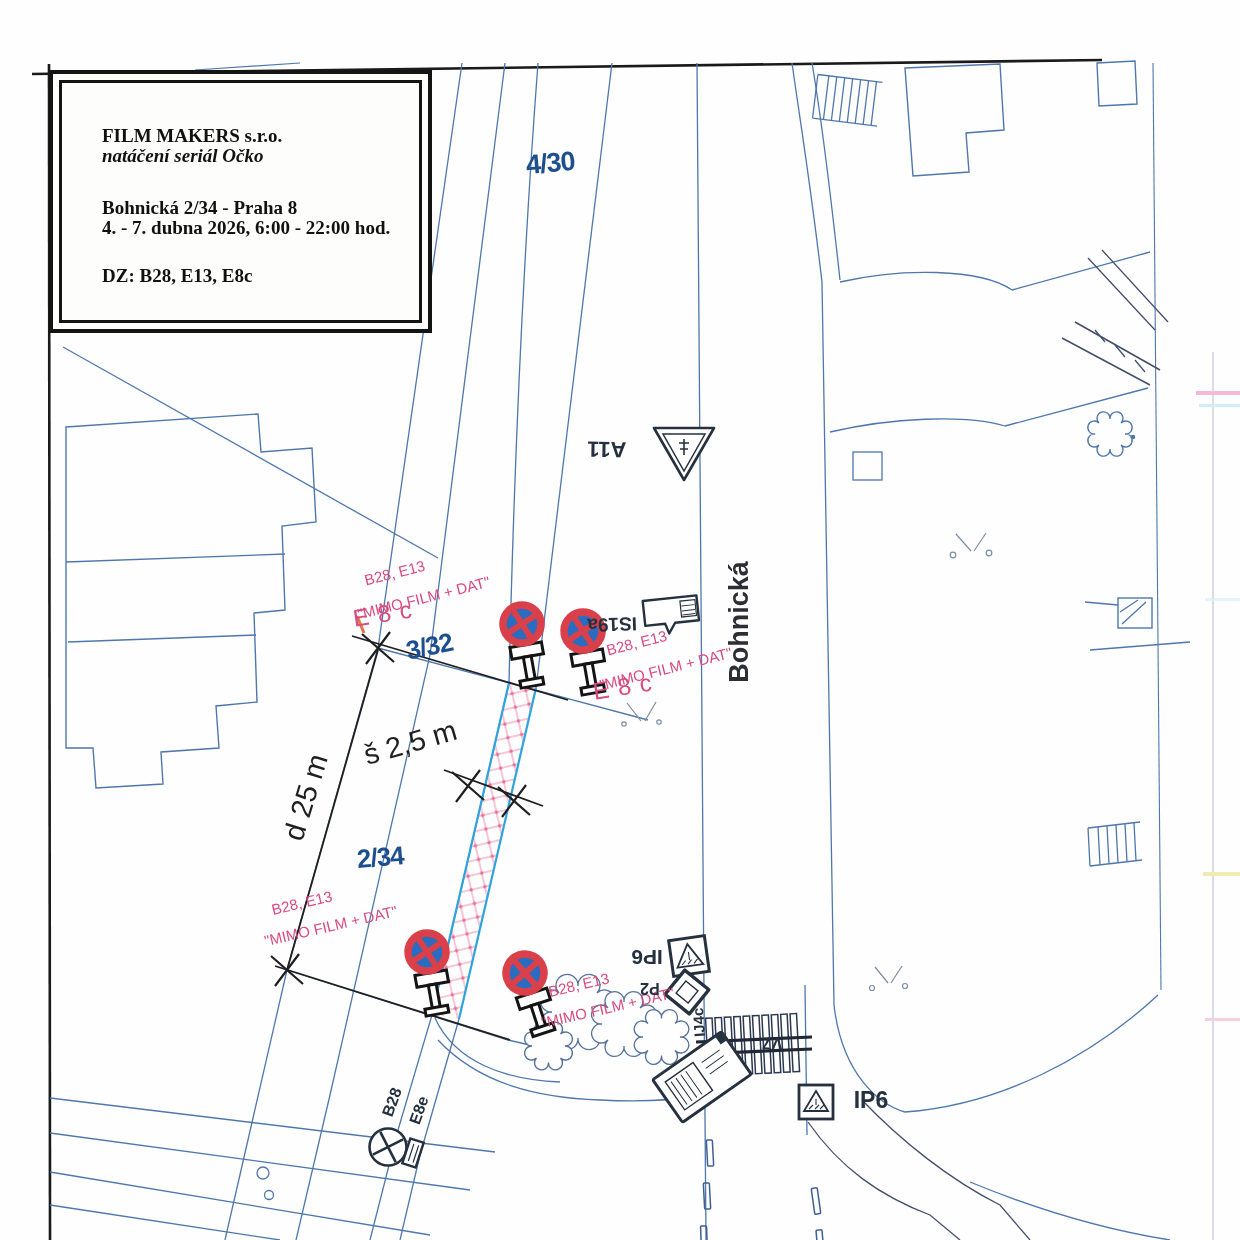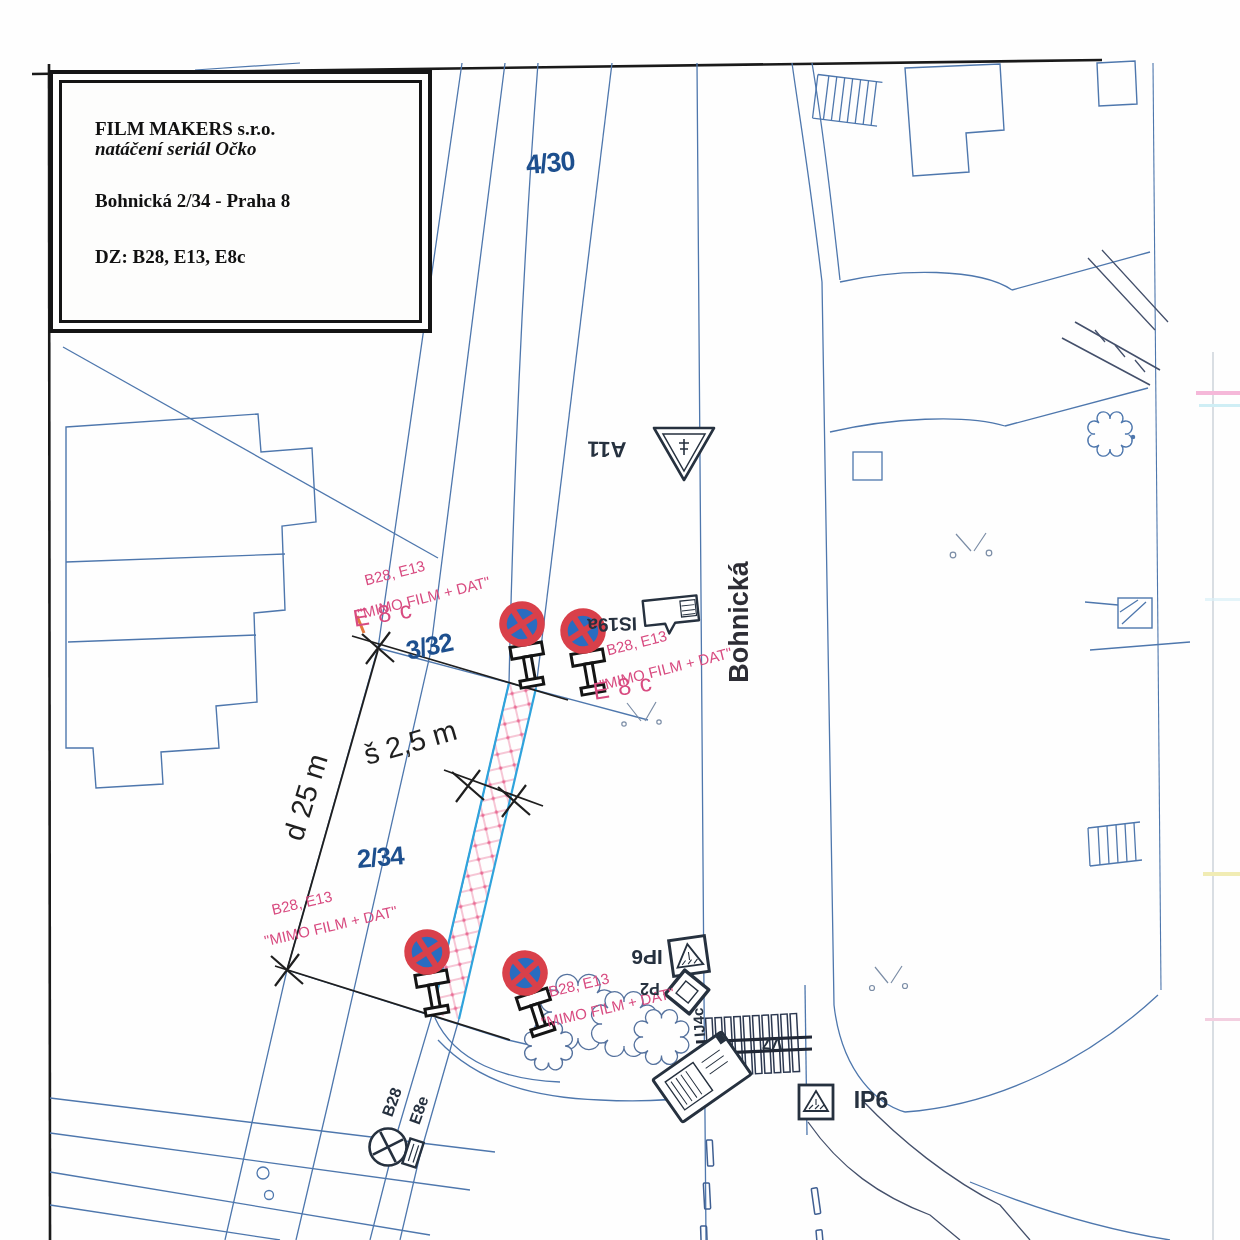--- a/index.html
+++ b/index.html
@@ -3,23 +3,23 @@
 <meta charset="utf-8">
 <style>
   html,body{margin:0;padding:0;background:#ffffff;}
   .page{position:relative;width:1240px;height:1240px;background:#fefefe;overflow:hidden;
         font-family:"Liberation Sans",sans-serif;}
   .map-svg{position:absolute;left:0;top:0;}
   
   .title-box{position:absolute;left:49px;top:70px;width:383px;height:263px;
              border:4px solid #141414;background:#fdfdfc;box-sizing:border-box;}
   .title-box .inner{position:absolute;left:6px;top:6px;right:6px;bottom:6px;border:3px solid #141414;}
-  .title-box p{position:absolute;left:38px;margin:4px;font-family:"Liberation Serif",serif;
+  .title-box p{position:absolute;left:38px;margin:11px;font-family:"Liberation Serif",serif;
                font-weight:bold;font-size:19px;color:#111;white-space:nowrap;}
-  .tb1{top:40px;} .tb2{top:60px;font-style:italic;} .tb3{top:112px;} .tb4{top:132px;} .tb5{top:168px;}
+  .tb1{top:40px;} .tb2{top:60px;font-style:italic;} .tb3{top:112px;} .tb4{top:132px;} .tb5{top:180px;}
   
   text{font-family:"Liberation Sans",sans-serif;}
   .blue-num{fill:#1d4f8e;font-weight:bold;letter-spacing:-1px;}
   .dim-lbl{fill:#1f1f1f;}
   .pink{fill:#d84b80;}
   .pink-big{fill:#d84b80;letter-spacing:1px;}
   .blk{fill:#26313f;font-weight:bold;}
   .street-lbl{fill:#2d2d35;font-weight:bold;}
 </style>
 </head>
@@ -280,16 +280,17 @@
     <text class="blk" font-size="16" text-anchor="middle" transform="translate(397,1104) rotate(-70)">B28</text>
     <text class="blk" font-size="16" text-anchor="middle" transform="translate(424,1112) rotate(-70)">E8e</text>
   </g>
 </svg>
 
 <div class="title-box">
   <div class="inner"></div>
   <p class="tb1">FILM MAKERS s.r.o.</p>
   <p class="tb2">natáčení seriál Očko</p>
   <p class="tb3">Bohnická 2/34 - Praha 8</p>
+  <p class="tb4">4. - 7. dubna 2026, 6:00 - 22:00 hod.</p>
   <p class="tb5">DZ: B28, E13, E8c</p>
 </div>
 
 </div>
 
 </body></html>

